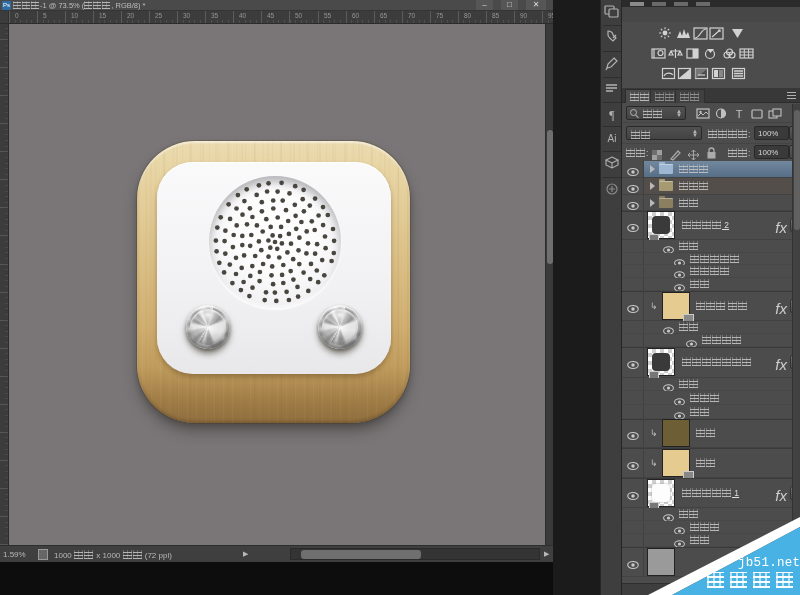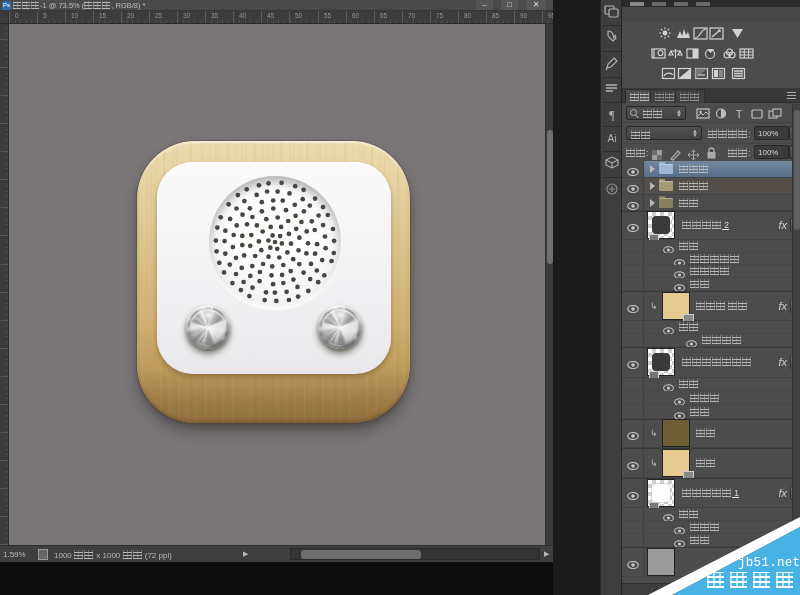--- a/index.html
+++ b/index.html
@@ -50,21 +50,21 @@
 .spin{position:absolute;color:#b5b5b5;font-size:6px}
 #rows{position:absolute;left:0;top:161px;width:178px;height:422px;overflow:hidden}
 .row{position:relative;width:178px;border-bottom:1px solid #424242;background:#4c4c4c}.row.tb{box-shadow:inset 0 1px 0 #3a3a3a}
 .row .eye{position:absolute;left:5px;top:50%;margin-top:-6px;width:13px;height:12px}
 .row .eyecol{position:absolute;left:0;top:0;bottom:0;width:22px;border-right:1px solid #404040}
 .row .tri{position:absolute;left:28px;top:50%;margin-top:-4px;width:0;height:0;border-left:5px solid #b8b8b8;border-top:4px solid transparent;border-bottom:4px solid transparent}
 .row .folder{position:absolute;left:37px;top:50%;margin-top:-5px;width:14px;height:10px;background:#9a9178;border-radius:1px;box-shadow:inset 0 1px 0 rgba(255,255,255,.35)}
 .row .folder:before{content:"";position:absolute;left:0;top:-2px;width:6px;height:2px;background:inherit;border-radius:1px 1px 0 0}
 .row .name{position:absolute;left:57px;top:50%;margin-top:-5px;font-size:8.5px;color:#ddd;white-space:nowrap}
 .sel{background:linear-gradient(#72889f,#566e87)}
-.row .fx{position:absolute;right:13px;top:50%;margin-top:-6px;font-size:11px;font-style:italic;color:#ccc}
+.row .fx{position:absolute;right:13px;top:50%;margin-top:-6px;font-size:15px;font-style:italic;color:#ccc}
 .row .chev{position:absolute;right:1px;top:50%;margin-top:-7px;width:9px;height:14px;background:linear-gradient(#707070,#4a4a4a);border:1px solid #333;border-radius:2px}
 .lthumb{position:absolute;top:50%;margin-top:-13px;width:26px;height:26px;background:#fff;box-shadow:0 0 0 1px #222}
 .checker{background:conic-gradient(#cfcfcf 0 25%,#fff 0 50%,#cfcfcf 0 75%,#fff 0) 0 0/8px 8px}
 .clip{position:absolute;left:28px;top:50%;margin-top:-4px;color:#bbb;font-size:9px;line-height:8px}
 .eff-eye{position:absolute;width:12px;height:11px}
 .effname{position:absolute;font-size:8.5px;color:#d5d5d5}
 #pscroll{position:absolute;left:170px;top:104px;width:8px;height:479px;background:#414141;border-left:1px solid #333}
 #pscroll .thumb{position:absolute;left:1px;top:6px;width:6px;height:120px;background:#606060;border-radius:3px}
 #pfoot{position:absolute;left:0;top:583px;width:178px;height:12px;background:#3e3e3e;border-top:1px solid #2e2e2e}
 #wm-white{left:640px;top:510px;width:160px;height:85px;background:#fff;clip-path:polygon(8px 85px,160px 7px,160px 17px,32px 85px)}

